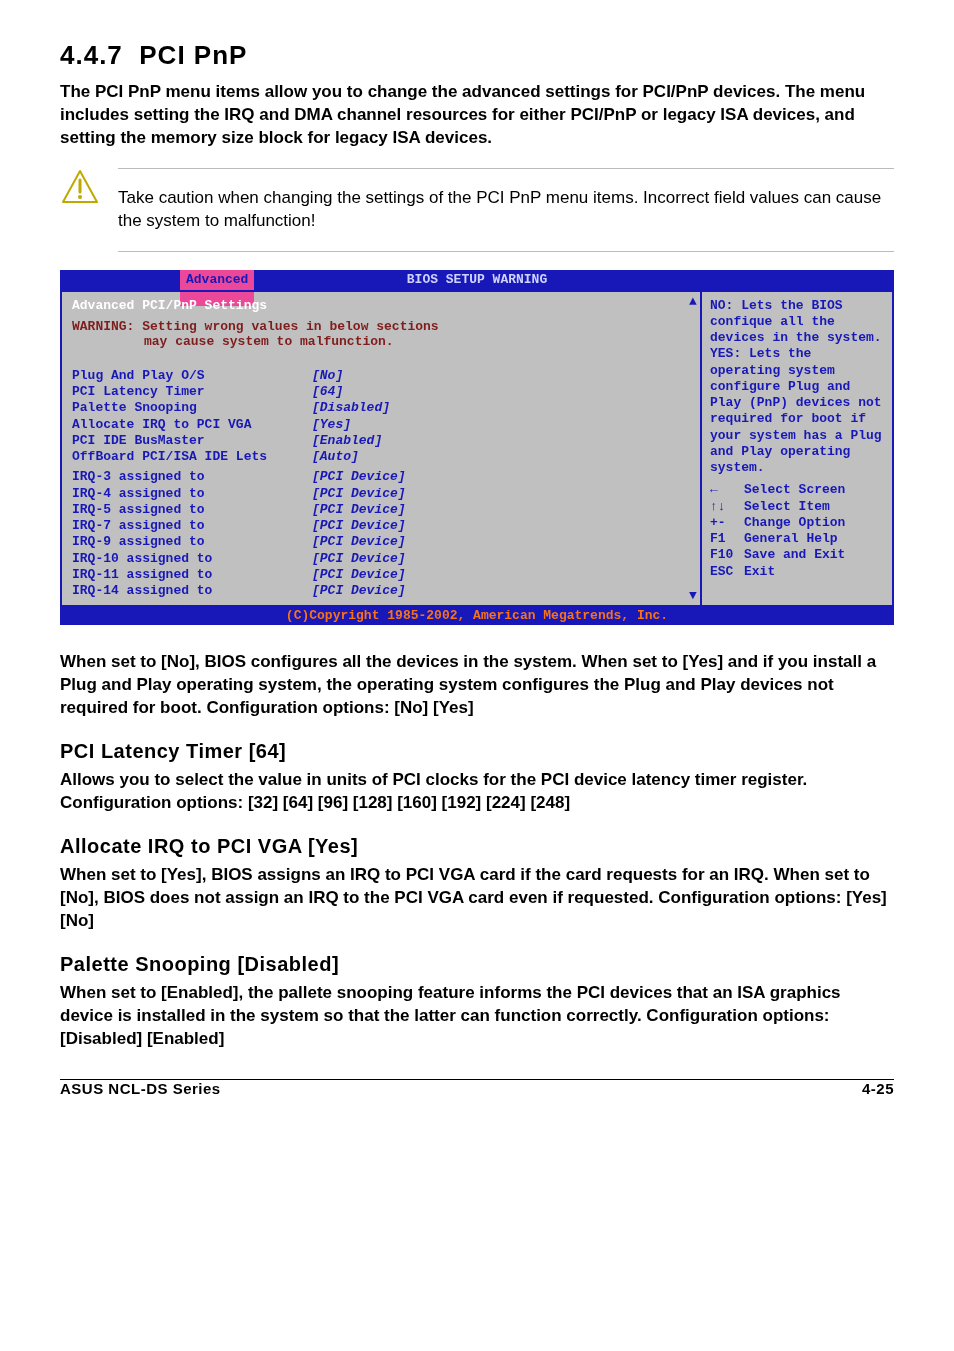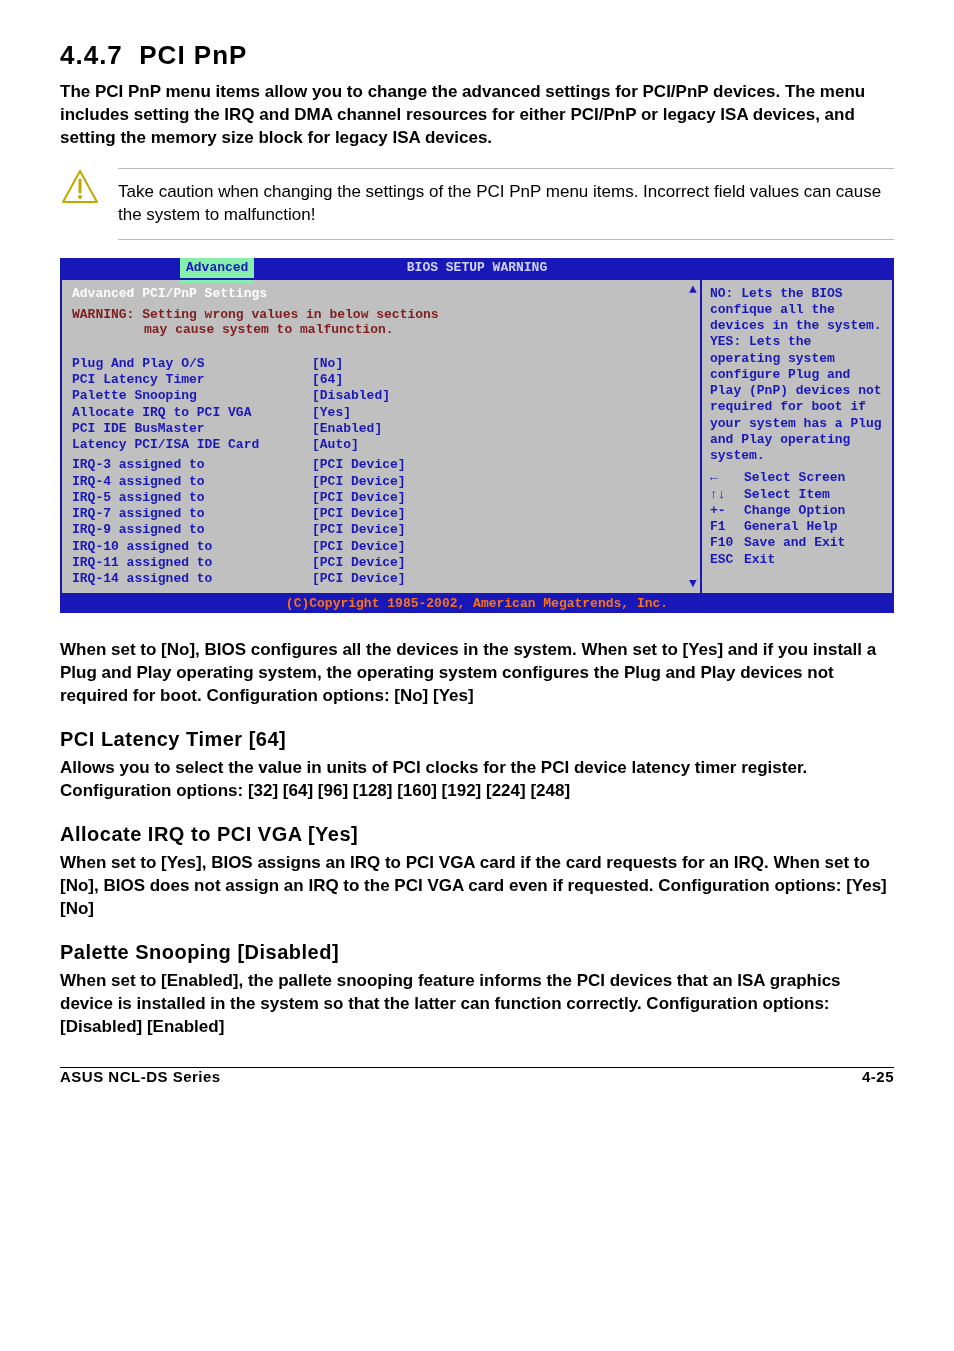--- a/index.html
+++ b/index.html
@@ -27,21 +27,21 @@
     display: flex;
     align-items: flex-start;
     gap: 18px;
     margin: 4px 0 18px 0;
   }
   .caution-text {
     font-size: 17px;
     line-height: 1.35;
     border-top: 1px solid #bbb;
     border-bottom: 1px solid #bbb;
-    padding: 12px 0;
+    padding: 18px 0;
     flex: 1;
   }
   .caution-icon svg { display: block; }
   
   .bios {
     font-family: "Courier New", monospace;
     font-size: 13px;
     font-weight: bold;
     color: #fff;
     margin: 0 0 26px 0;
@@ -52,24 +52,24 @@
     position: relative;
     text-align: center;
     color: #9aa0ff;
     line-height: 20px;
   }
   .bios-tabbar .title { color: #cfd4ff; }
   .bios-tab-active {
     position: absolute;
     left: 120px;
     top: 0;
-    background: #86efac;
+    background: #ec4899;
     color: #1818b8;
     padding: 0 6px;
-    height: 25px;
+    height: 36px;
     line-height: 20px;
   }
   .bios-body {
     display: flex;
     background: #c0c0c0;
   }
   .bios-left {
     flex: 1;
     padding: 6px 10px 6px 10px;
     border: 2px solid #1818b8;
@@ -85,21 +85,21 @@
     color: #7f1d1d;
     margin: 6px 0 18px 0;
     line-height: 1.2;
   }
   .bios-left .row {
     display: flex;
     color: #1818b8;
     line-height: 1.25;
   }
   .bios-left .row .label { width: 240px; }
-  .bios-left .row .val { flex: 1; }
+  .bios-left .row .val { flex: 1; font-style: italic; }
   .bios-right {
     width: 194px;
     border: 2px solid #1818b8;
     padding: 6px 8px;
     color: #1818b8;
     line-height: 1.25;
   }
   .bios-right .help { margin-bottom: 6px; }
   .bios-right .keys .krow { display: flex; }
   .bios-right .keys .ksym { width: 34px; }
@@ -186,21 +186,21 @@
       </div>
       <div class="row">
         <span class="label">Allocate IRQ to PCI VGA</span>
         <span class="val">[Yes]</span>
       </div>
       <div class="row">
         <span class="label">PCI IDE BusMaster</span>
         <span class="val">[Enabled]</span>
       </div>
       <div class="row">
-        <span class="label">Latency PCI/ISA IDE Card</span>
+        <span class="label">OffBoard PCI/ISA IDE Lets</span>
         <span class="val">[Auto]</span>
       </div>
 
       <div style="height:4px"></div>
 
       <div class="row">
         <span class="label">IRQ-3 assigned to</span>
         <span class="val">[PCI Device]</span>
       </div>
       <div class="row">

